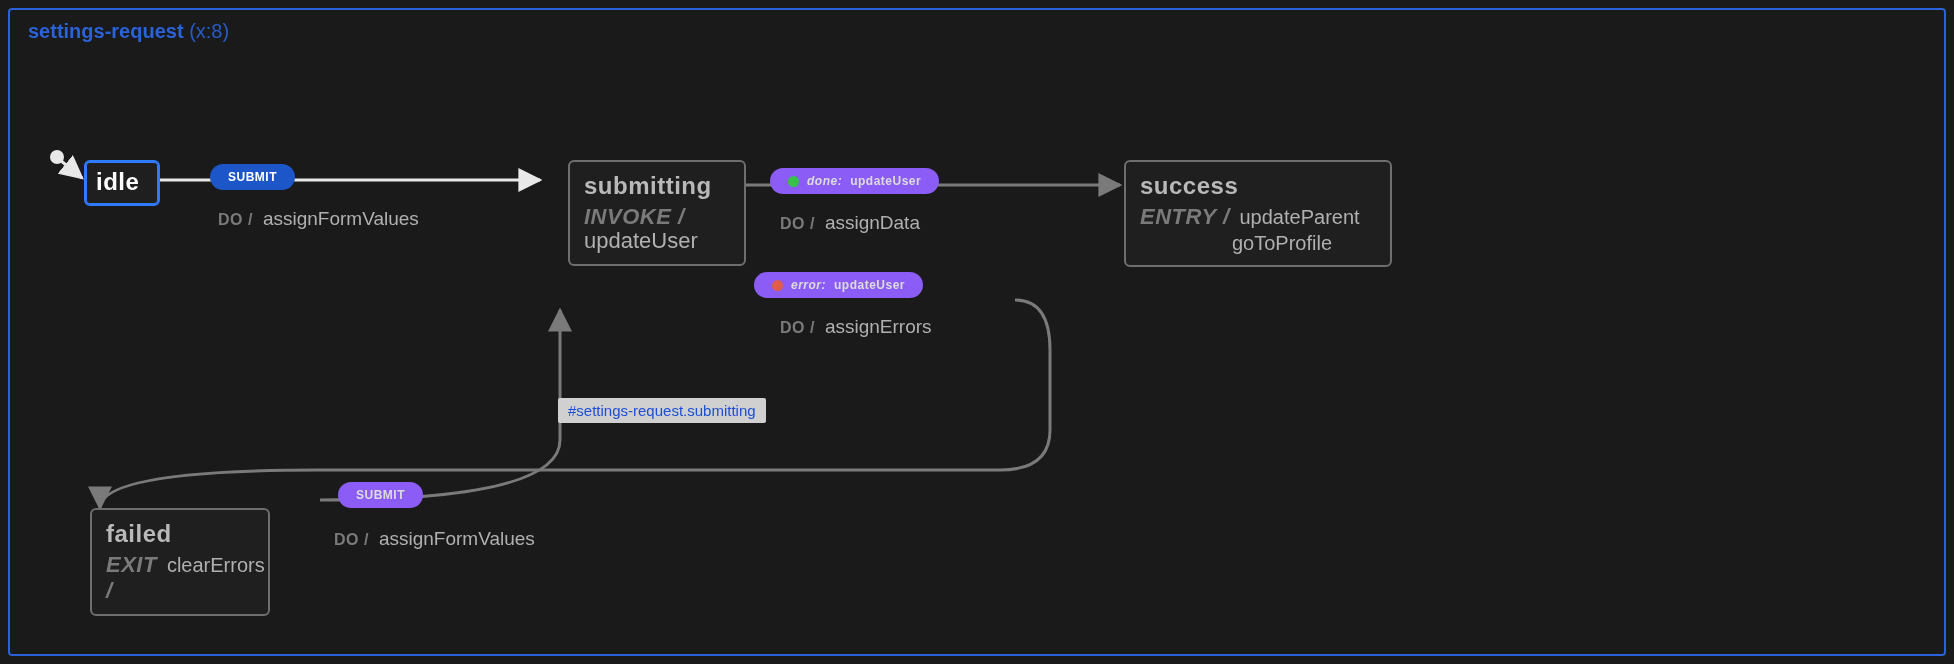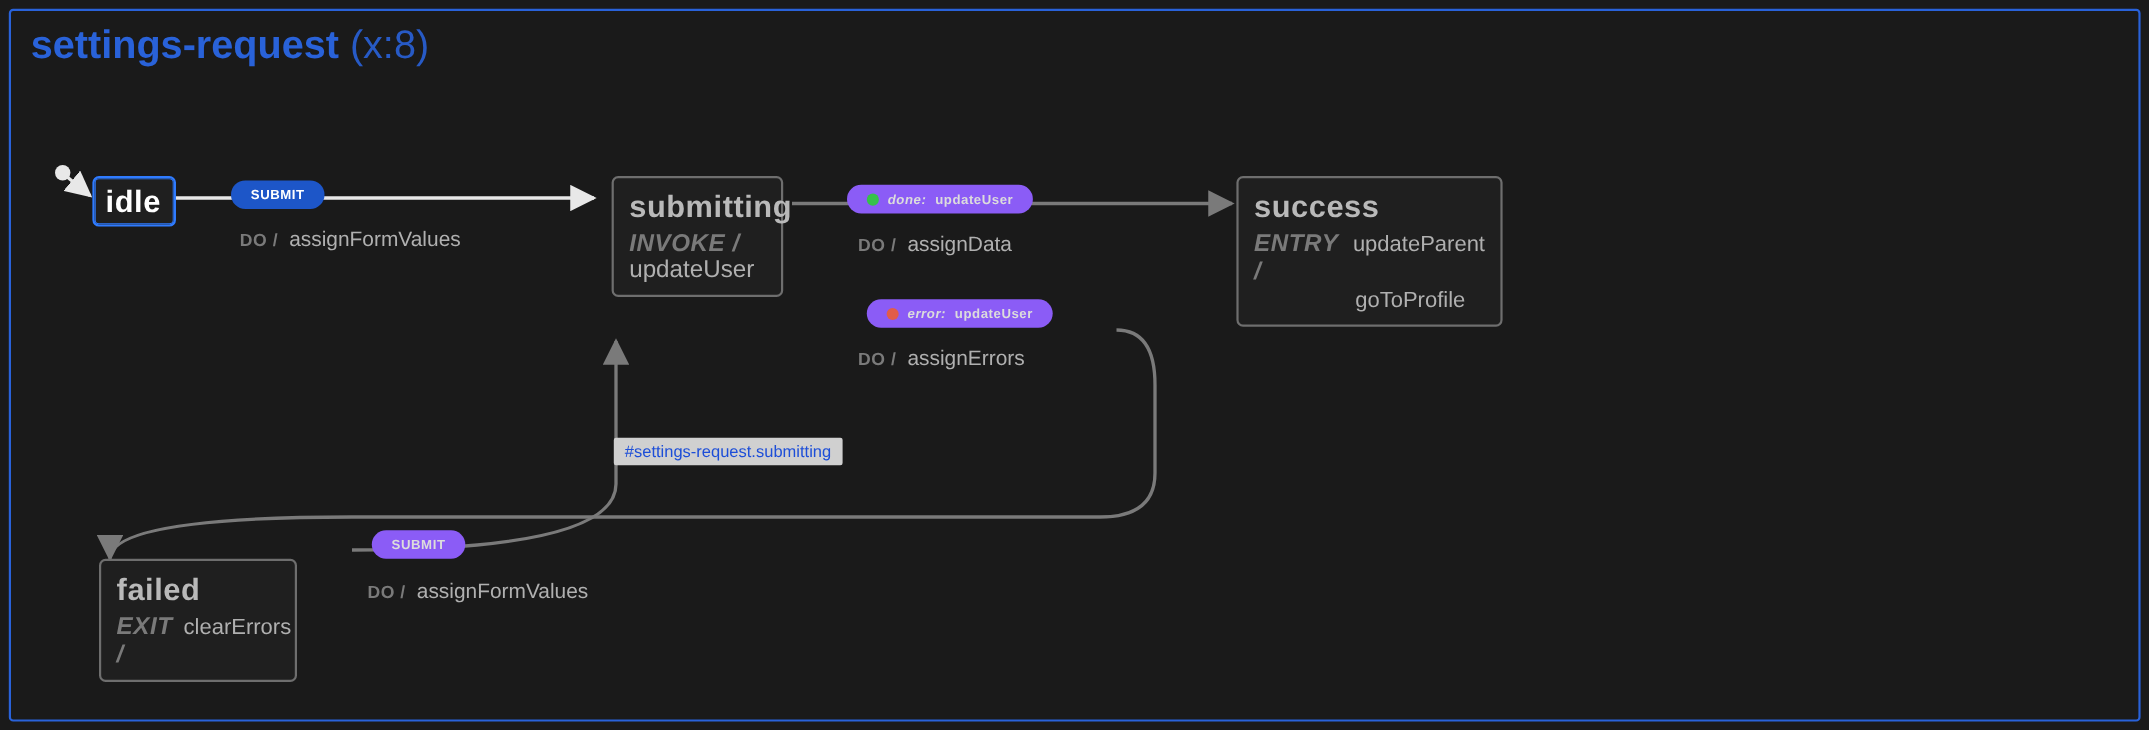--- a/index.html
+++ b/index.html
@@ -21,21 +21,21 @@
     width: 1938px;
     height: 648px;
     border: 2px solid #2962d9;
     border-radius: 4px;
   }
   .machine-title {
     position: absolute;
     left: 28px;
     top: 20px;
     color: #2962d9;
-    font-size: 36px;
+    font-size: 20px;
     font-weight: 700;
   }
   .machine-title .paren {
     font-weight: 400;
     opacity: 0.9;
   }
   .initial-dot {
     position: absolute;
     width: 14px;
     height: 14px;
@@ -49,21 +49,21 @@
     background: #1f1f1f;
     padding: 10px 14px 10px 14px;
   }
   .state.current {
     border-color: #2f7bff;
     box-shadow: 0 0 0 1px #2f7bff inset;
   }
   .state-name {
     color: #b9b9b9;
     font-weight: 800;
-    font-size: 28px;
+    font-size: 24px;
     letter-spacing: 0.5px;
     margin-bottom: 4px;
   }
   .state.current .state-name { color: #ffffff; }
   .action-line {
     display: flex;
     gap: 10px;
     align-items: baseline;
     font-size: 18px;
     color: #9a9a9a;
@@ -174,49 +174,49 @@
   </div>
 
   <div class="event-pill primary" style="left:210px; top:164px;">
     <span>SUBMIT</span>
   </div>
   <div class="sub-action" style="left:218px; top:208px;">
     <span class="key">DO /</span>
     <span class="val">assignFormValues</span>
   </div>
 
-  <div class="state" style="left:556px; top:160px; width:156px;">
+  <div class="state" style="left:568px; top:160px; width:178px;">
     <div class="state-name">submitting</div>
     <div class="action-line">
       <span class="action-key">INVOKE /</span>
     </div>
     <div class="action-val" style="font-size:22px; color:#b0b0b0; margin-top:-2px;">updateUser</div>
   </div>
 
   <div class="event-pill grey" style="left:770px; top:168px;">
     <span class="dot green"></span>
     <span class="kw">done:</span>
     <span>updateUser</span>
   </div>
   <div class="sub-action" style="left:780px; top:212px;">
     <span class="key">DO /</span>
     <span class="val">assignData</span>
   </div>
 
-  <div class="event-pill grey" style="left:788px; top:272px;">
+  <div class="event-pill grey" style="left:754px; top:272px;">
     <span class="dot red"></span>
     <span class="kw">error:</span>
     <span>updateUser</span>
   </div>
   <div class="sub-action" style="left:780px; top:316px;">
     <span class="key">DO /</span>
     <span class="val">assignErrors</span>
   </div>
 
-  <div class="state" style="left:1124px; top:160px; width:242px;">
+  <div class="state" style="left:1124px; top:160px; width:268px;">
     <div class="state-name">success</div>
     <div class="action-line">
       <span class="action-key">ENTRY /</span>
       <span class="action-val">updateParent</span>
     </div>
     <div class="action-line" style="margin-left:92px;">
       <span class="action-val">goToProfile</span>
     </div>
   </div>
 

